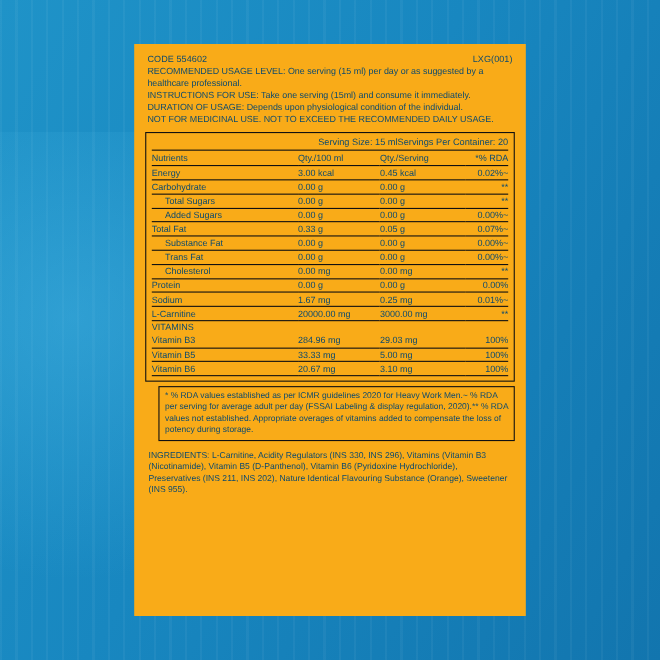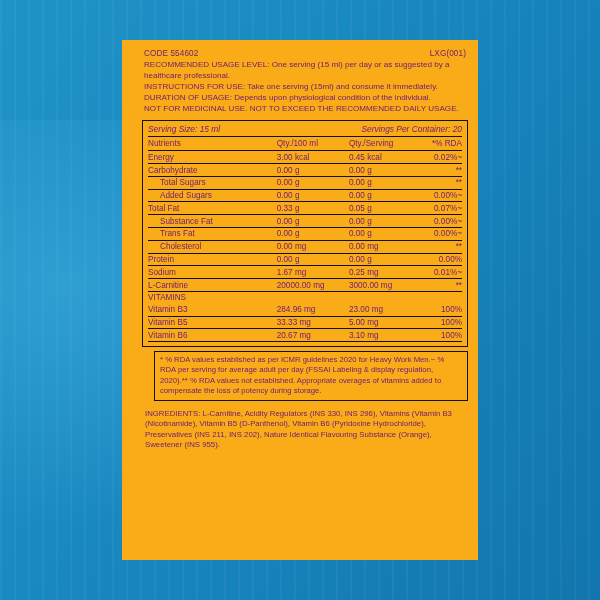--- a/index.html
+++ b/index.html
@@ -33,23 +33,23 @@
     height: 420px;
     background: radial-gradient(circle at 30% 40%, rgba(80,190,235,0.38), rgba(0,0,0,0) 62%);
   }
   #label-panel {
     position: absolute;
     left: 122px;
     top: 40px;
     width: 356px;
     height: 520px;
     background: #f9ab18;
-    padding: 8px 10px 6px 20px;
+    padding: 8px 10px 6px 10px;
     box-sizing: border-box;
-    color: #701a75;
+    color: #0c4a6e;
   }
   .code-row {
     display: flex;
     justify-content: space-between;
     font-size: 8.2px;
     letter-spacing: .1px;
     padding: 1px 2px 2px 2px;
   }
   .usage-block {
     font-size: 8.1px;
@@ -66,25 +66,24 @@
   }
   .nutri-title {
     text-align: center;
     font-weight: bold;
     font-size: 11.2px;
     letter-spacing: .2px;
     padding-bottom: 2px;
   }
   .serving-row {
     display: flex;
-    justify-content: space-between;
+    justify-content: flex-end;
     font-size: 8.4px;
     border-bottom: 1.2px solid #111;
     padding-bottom: 2px;
-    font-style: italic;
   }
   table.nutri {
     width: 100%;
     border-collapse: collapse;
     font-size: 8.2px;
   }
   table.nutri td, table.nutri th {
     padding: 1.4px 0 1.4px 0;
     text-align: left;
     font-weight: normal;
@@ -224,21 +223,21 @@
           </tr>
           <tr class="section-head">
             <td class="c-name">VITAMINS</td>
             <td class="c-100"></td>
             <td class="c-serv"></td>
             <td class="c-rda"></td>
           </tr>
           <tr class="line">
             <td class="c-name">Vitamin B3</td>
             <td class="c-100">284.96 mg</td>
-            <td class="c-serv">23.00 mg</td>
+            <td class="c-serv">29.03 mg</td>
             <td class="c-rda">100%</td>
           </tr>
           <tr class="line">
             <td class="c-name">Vitamin B5</td>
             <td class="c-100">33.33 mg</td>
             <td class="c-serv">5.00 mg</td>
             <td class="c-rda">100%</td>
           </tr>
           <tr class="line">
             <td class="c-name">Vitamin B6</td>

